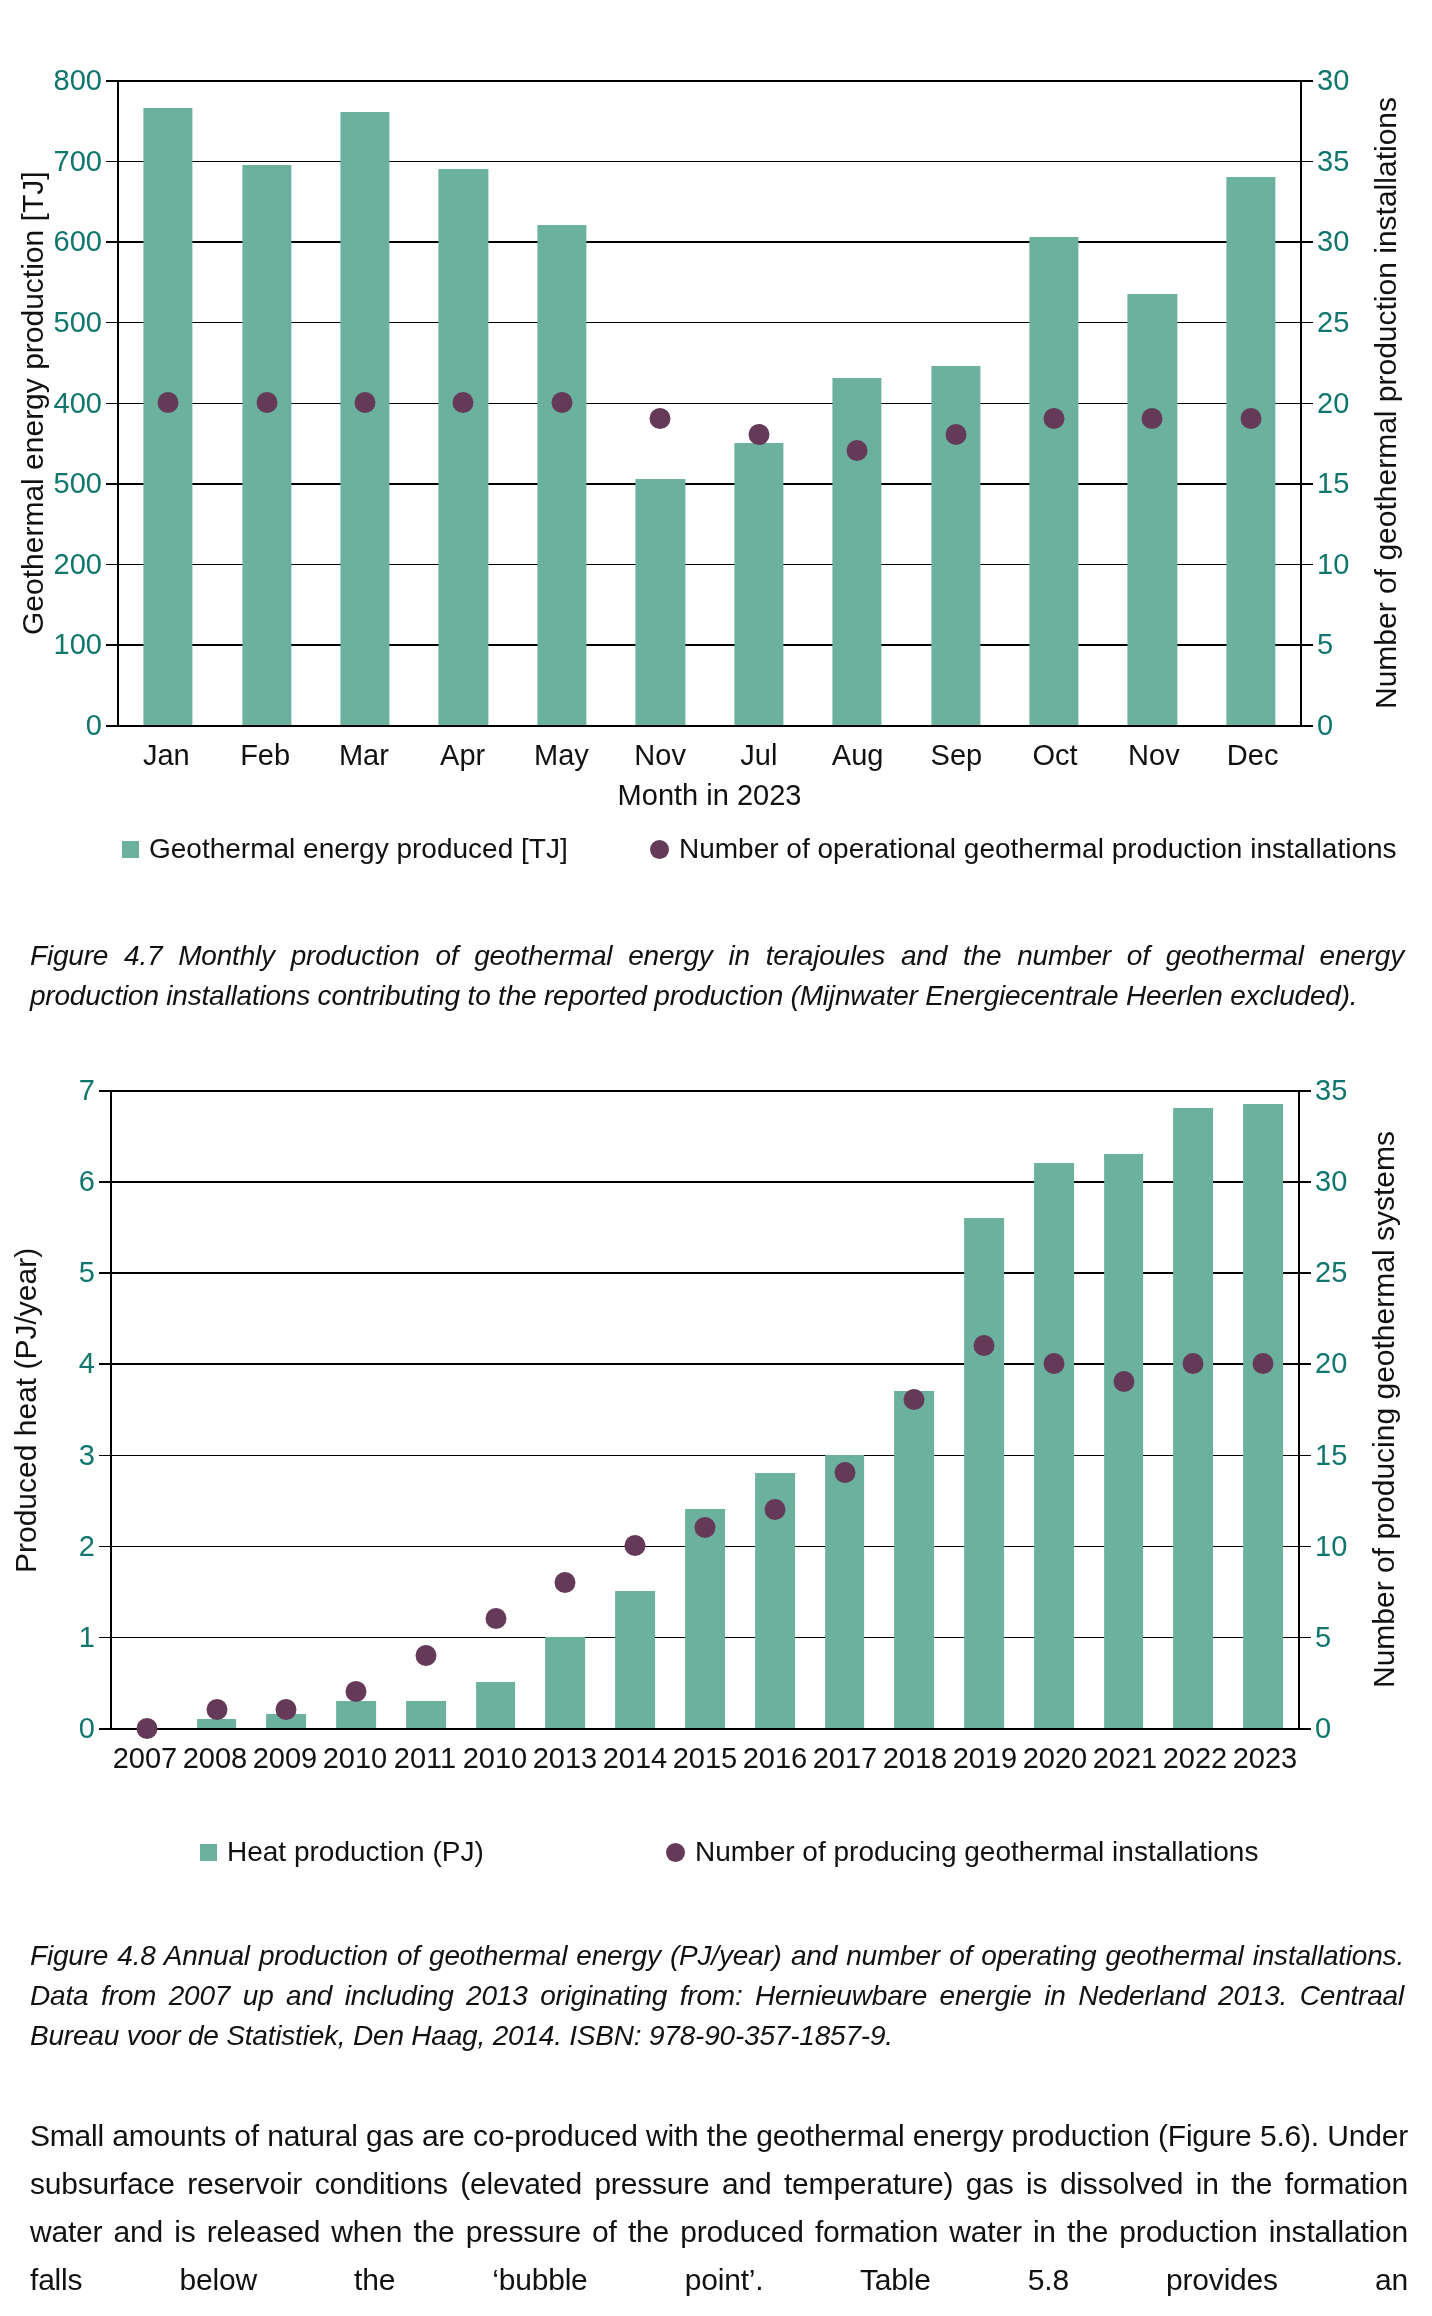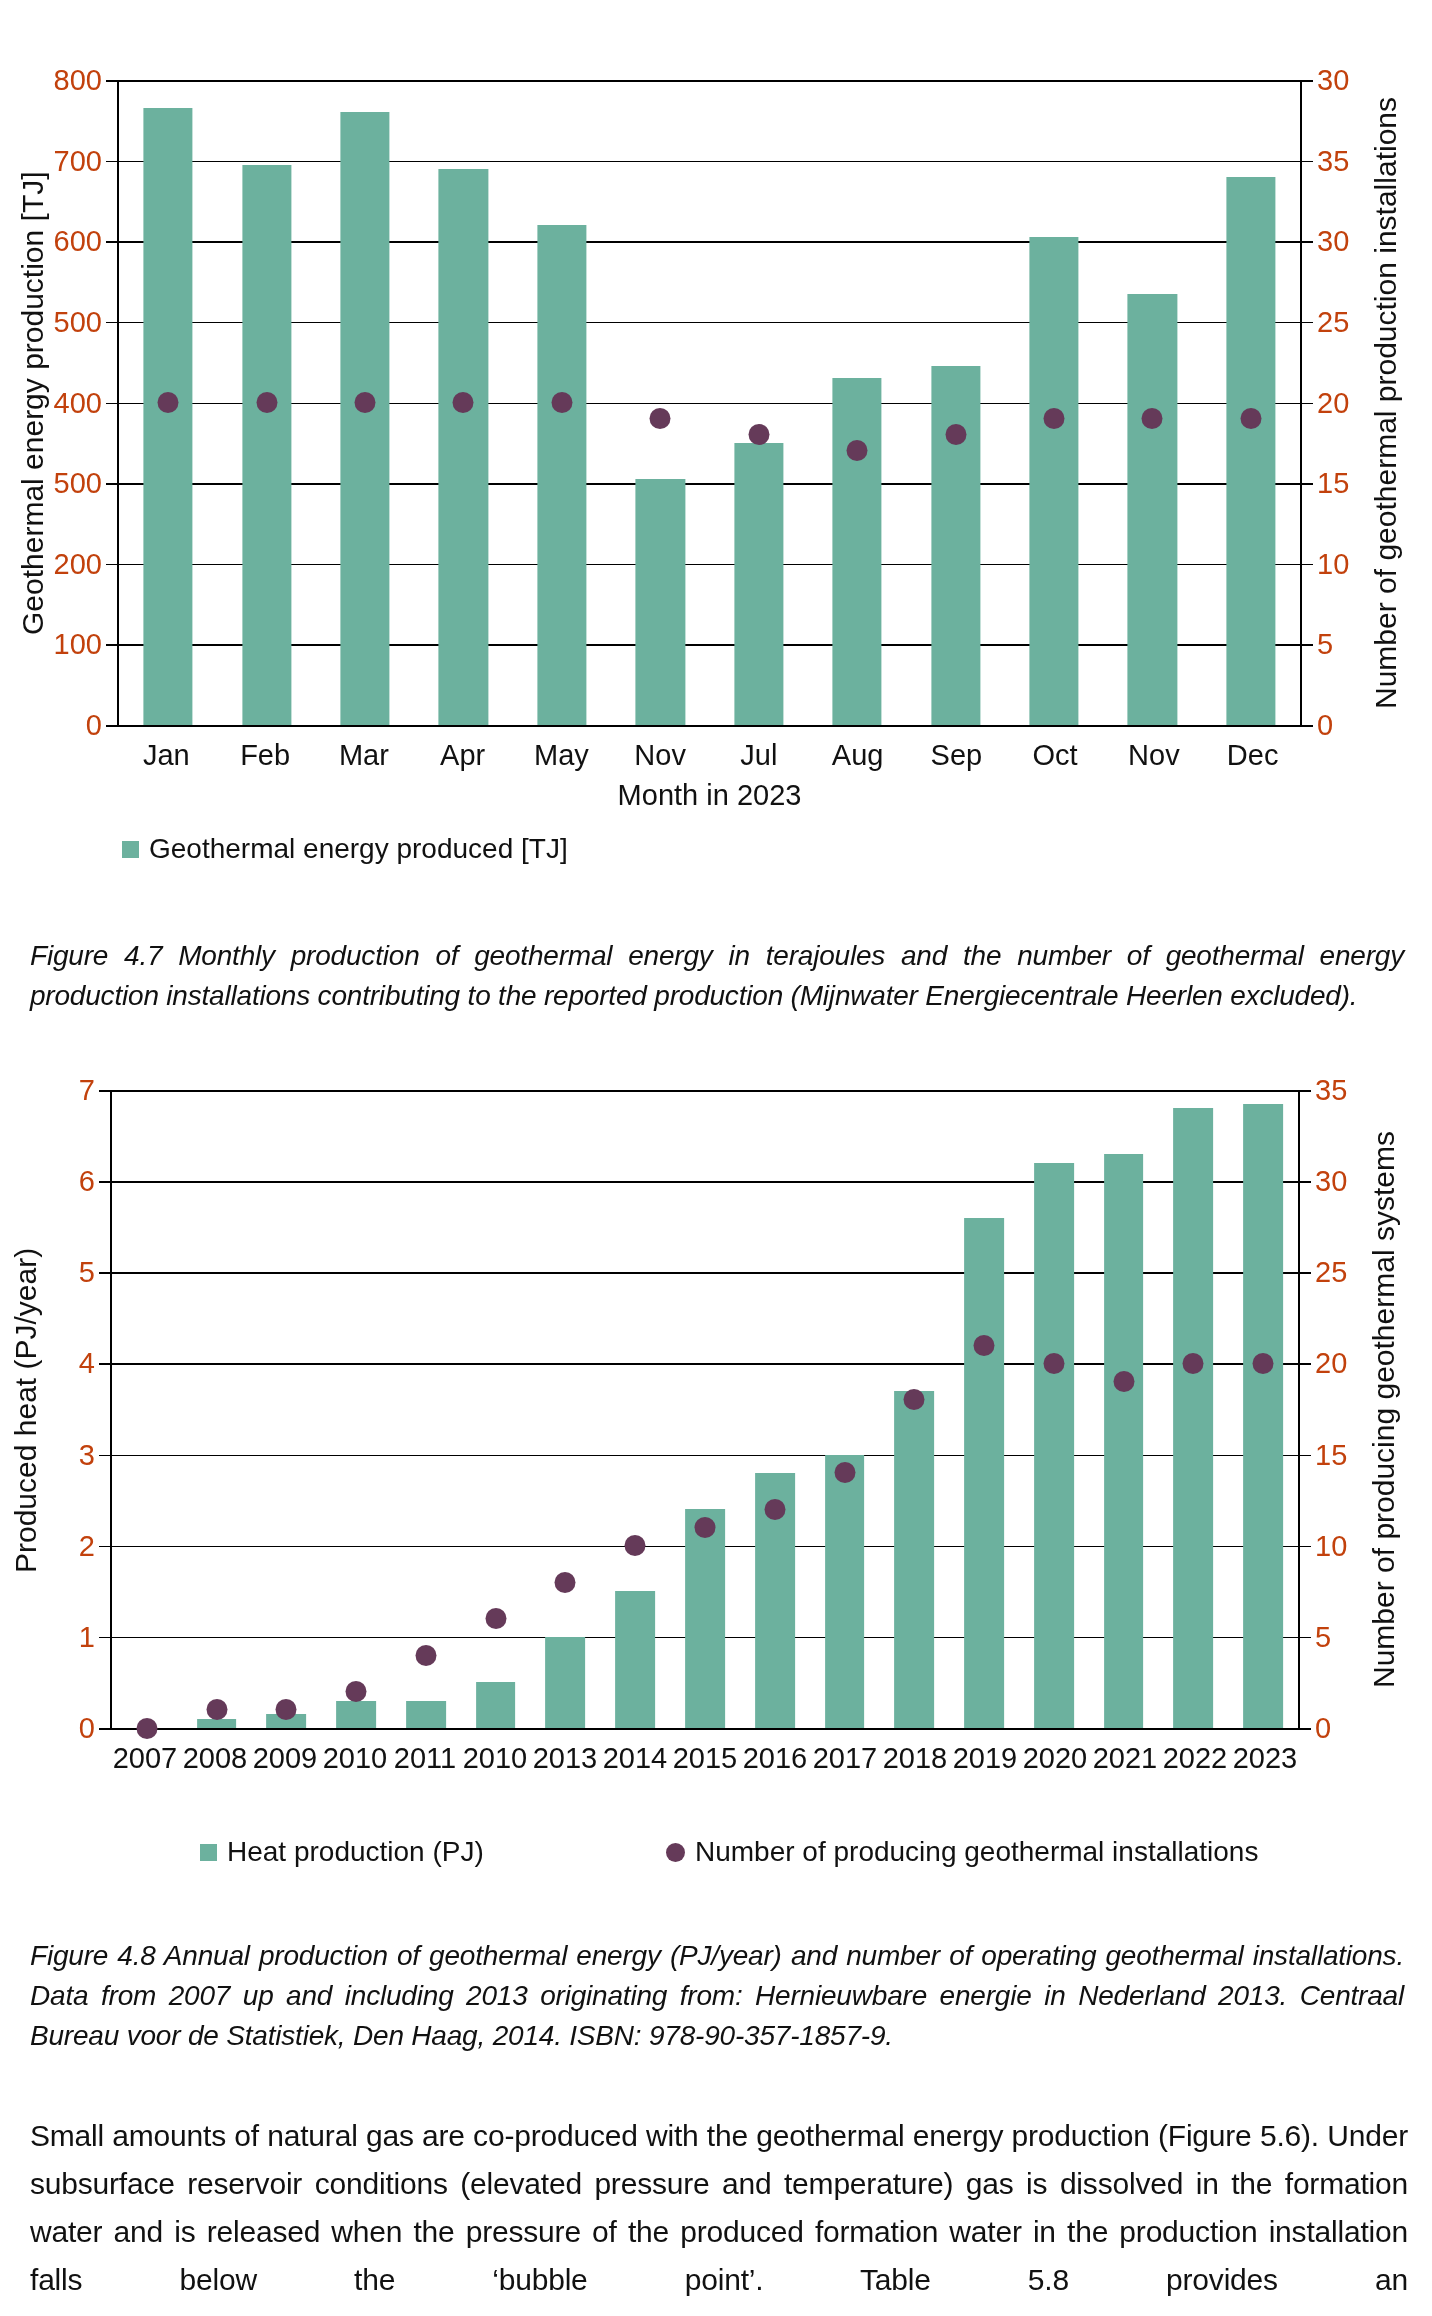--- a/index.html
+++ b/index.html
@@ -6,21 +6,21 @@
   .page{position:relative;width:1432px;height:2316px;background:#ffffff;
         font-family:"Liberation Sans", sans-serif;color:#111;overflow:hidden;}
 
   
   .plotwrap{position:absolute;}
   .plot{position:absolute;inset:0;border-left:2px solid #000;border-right:2px solid #000;
         border-bottom:2px solid #000;}
   .gl{position:absolute;left:0;right:0;height:1.5px;background:#000;}
   .tick{position:absolute;width:12px;height:1.5px;background:#000;}
   .tick.l{left:-13px;} .tick.r{right:-13px;}
-  .yt{position:absolute;transform:translateY(-50%);font-size:29px;line-height:1;color:#c2410c;}
+  .yt{position:absolute;transform:translateY(-50%);font-size:29px;line-height:1;color:#0f766e;}
   .yt.l{right:calc(100% + 17px);} .yt.r{left:calc(100% + 17px);}
   .cols{position:absolute;inset:0;display:flex;}
   .col{flex:1;position:relative;}
   .bar{position:absolute;bottom:0;left:50%;transform:translateX(-50%);}
   .dot{position:absolute;left:50%;transform:translateX(-50%);width:21px;height:21px;border-radius:50%;}
   .xrow{position:absolute;top:100%;left:0;right:0;display:flex;margin-top:12px;}
   .xrow span{flex:1;text-align:center;font-size:29px;color:#111;}
   .xtitle{position:absolute;top:calc(100% + 52px);left:0;right:0;text-align:center;font-size:29px;}
   .ylab{position:absolute;top:0;bottom:0;width:40px;display:flex;align-items:center;justify-content:center;
         writing-mode:vertical-rl;transform:rotate(180deg);font-size:30px;white-space:nowrap;}
@@ -154,20 +154,24 @@
         <span>Oct</span>
         <span>Nov</span>
         <span>Dec</span>
       </div>
     <div class="xtitle">Month in 2023</div>
     <div class="legend">
       <span class="leg" style="left:5px">
         <span class="sw sw0" style="background: rgb(108, 177, 158);"></span>
         <span>Geothermal energy produced [TJ]</span>
       </span>
+      <span class="leg" style="left:533px">
+        <span class="sw round sw1" style="background: rgb(101, 58, 89);"></span>
+        <span>Number of operational geothermal production installations</span>
+      </span>
     </div>
   </div>
 
   <p class="caption" style="top:908px">Figure 4.7 Monthly production of geothermal energy in terajoules and the number of geothermal energy production installations contributing to the reported production (Mijnwater Energiecentrale Heerlen excluded).</p>
 
   <div class="plotwrap" style="left:110px;top:1090px;width:1190px;height:640px;--bw:57%;">
     <div class="ylab left">Produced heat (PJ/year)</div>
     <div class="ylab right">Number of producing geothermal systems</div>
     <div class="plot">
         <div class="gl" style="top: 0%;"></div>

